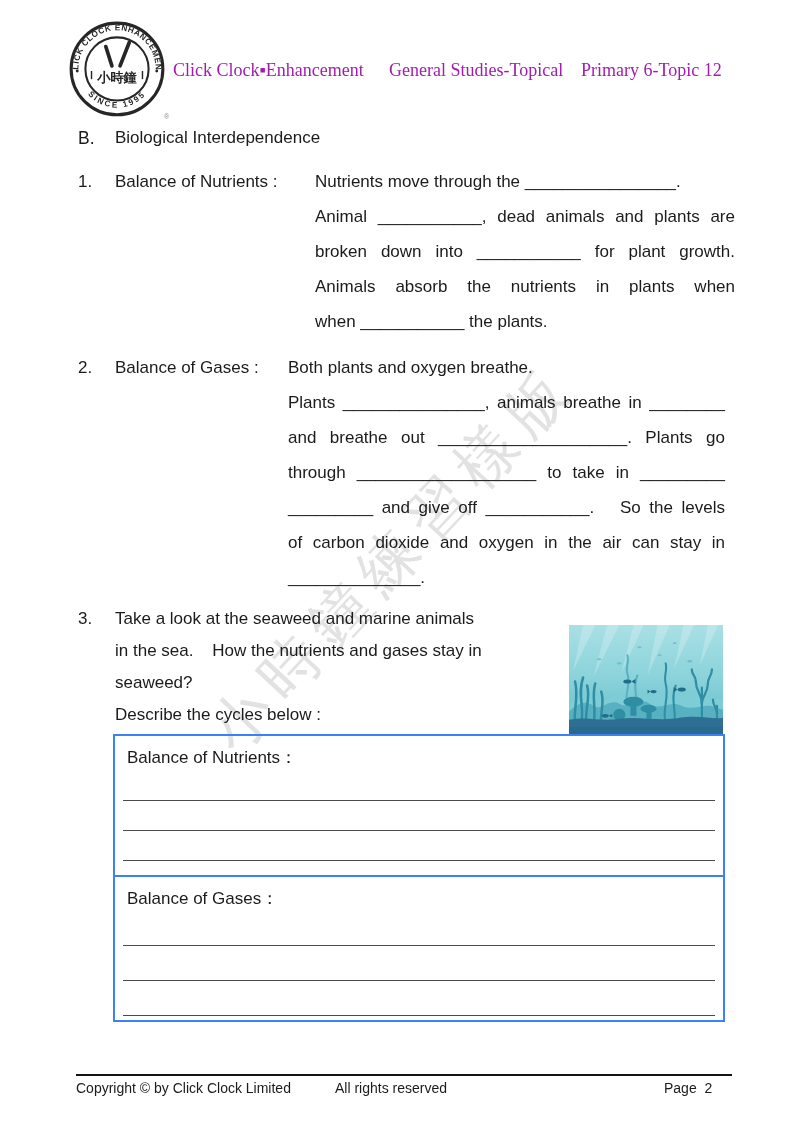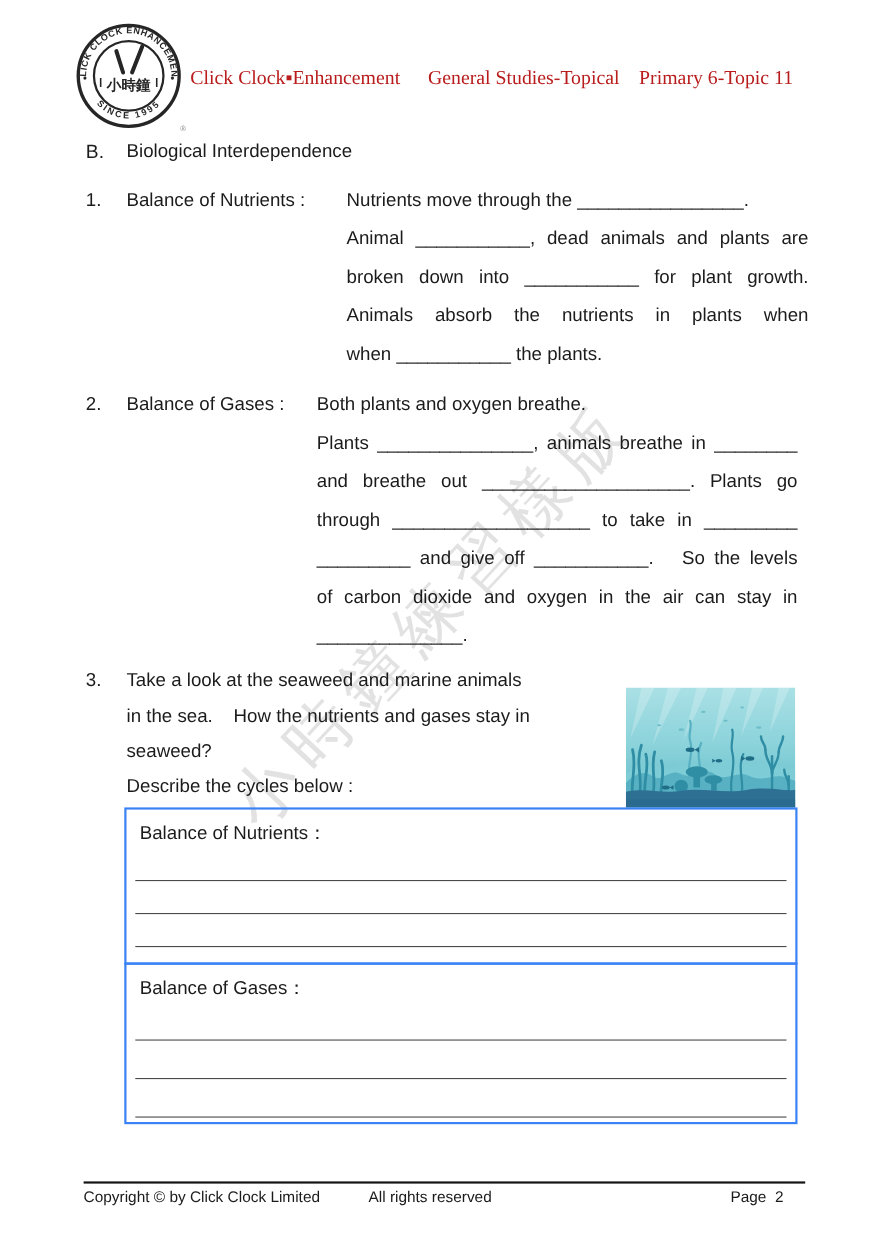--- a/index.html
+++ b/index.html
@@ -5,21 +5,21 @@
   html,body{margin:0;padding:0;background:#ffffff;}
   .page{position:relative;width:800px;height:1136px;background:#ffffff;overflow:hidden;
         font-family:"Liberation Sans",sans-serif;color:#1b1b1b;}
   
   .wm{position:absolute;left:393px;top:558px;transform:translate(-50%,-50%) rotate(-47deg);
       font-size:60px;letter-spacing:12px;white-space:nowrap;color:#c6c6c6;opacity:.5;
       font-family:"DejaVu Sans",sans-serif;pointer-events:none;z-index:0;}
   .content{position:absolute;inset:0;z-index:1;}
   
   .logo{position:absolute;left:64px;top:18px;width:106px;height:106px;}
-  .hdr{position:absolute;top:60px;font-family:"Liberation Serif",serif;font-size:18px;color:#b91c1c;white-space:pre;}
+  .hdr{position:absolute;top:60px;font-family:"Liberation Serif",serif;font-size:18px;color:#a21caf;white-space:pre;}
   .hdr.brand{left:173px;} .hdr.subject{left:389px;} .hdr.topic{left:581px;}
   
   .snum{position:absolute;left:78px;font-size:17.5px;}
   .slab{position:absolute;left:115px;font-size:17px;}
   
   .qnum{position:absolute;left:78px;font-size:17px;line-height:35px;}
   .qlabel{position:absolute;left:115px;font-size:17px;line-height:35px;white-space:pre;}
   .qcontent{position:absolute;font-size:17px;}
   .tline{white-space:pre;line-height:35px;height:35px;}
   .tline.just{white-space:normal;text-align:justify;text-align-last:justify;}
@@ -62,21 +62,21 @@
       <line x1="47" y1="47" x2="41" y2="28" stroke="#262626" stroke-width="3.6" stroke-linecap="round"></line>
       <line x1="55" y1="47" x2="64" y2="24" stroke="#262626" stroke-width="3.6" stroke-linecap="round"></line>
       <line x1="27" y1="52" x2="27" y2="60" stroke="#262626" stroke-width="1.4"></line>
       <line x1="77" y1="52" x2="77" y2="60" stroke="#262626" stroke-width="1.4"></line>
       <text x="52" y="63" text-anchor="middle" font-size="13" font-weight="bold" fill="#262626" font-family="DejaVu Sans, sans-serif">小時鐘</text>
       <text x="98" y="99" font-size="7" fill="#8a8a8a">®</text>
     </svg>
 
     <span class="hdr brand">Click Clock▪Enhancement</span>
     <span class="hdr subject">General Studies-Topical</span>
-    <span class="hdr topic">Primary 6-Topic 11</span>
+    <span class="hdr topic">Primary 6-Topic 12</span>
 
     <span class="snum" style="top:128px">B.</span>
     <span class="slab" style="top:128px">Biological Interdependence</span>
 
     <span class="qnum" style="top:164px">1.</span>
     <span class="qlabel" style="top:164px">Balance of Nutrients :</span>
     <div class="qcontent" style="left:315px;top:164px;width:420px">
         <div class="tline">Nutrients move through the ________________.</div>
         <div class="tline just">Animal ___________, dead animals and plants are</div>
         <div class="tline just">broken down into ___________ for plant growth.</div>

